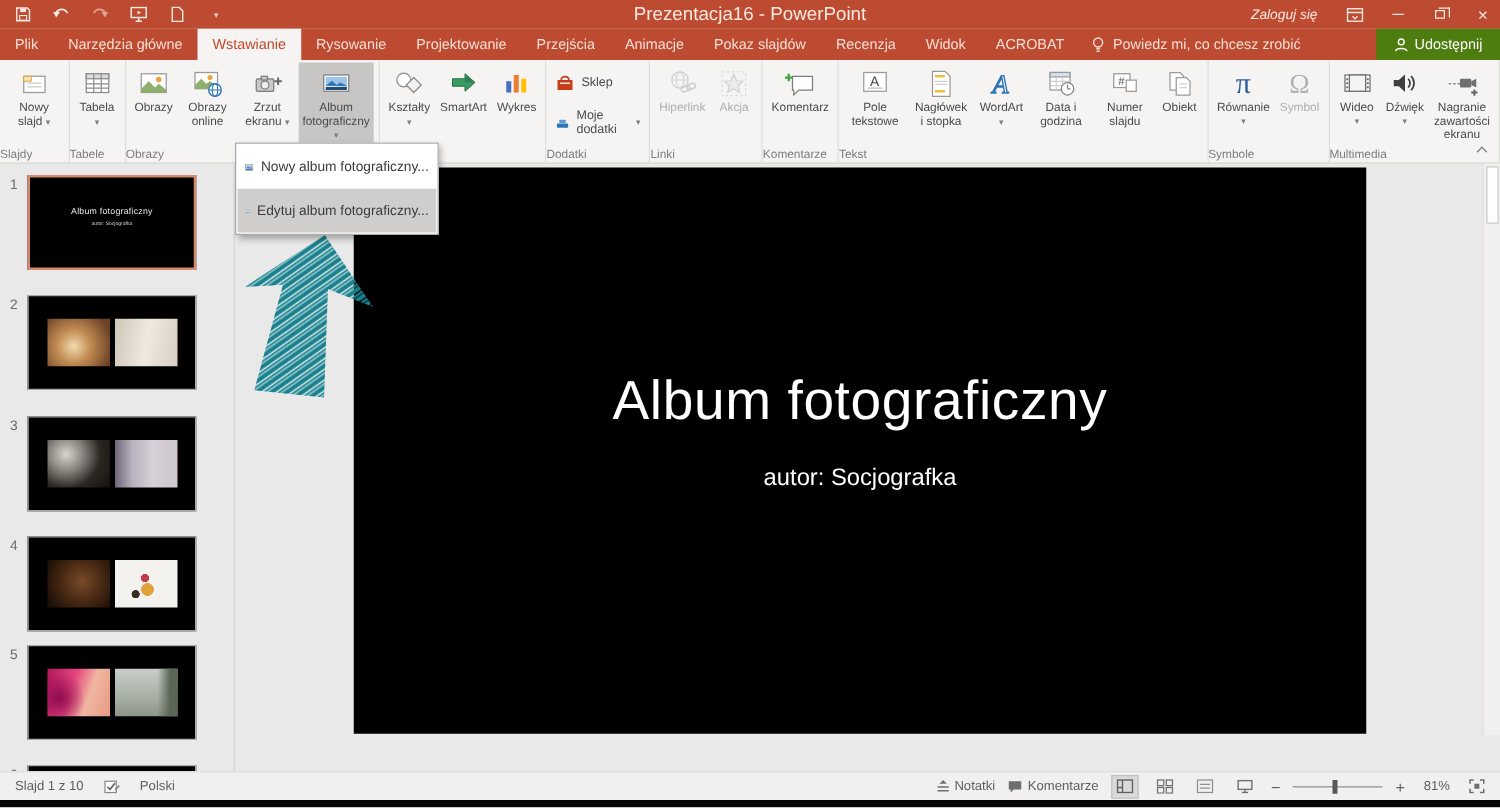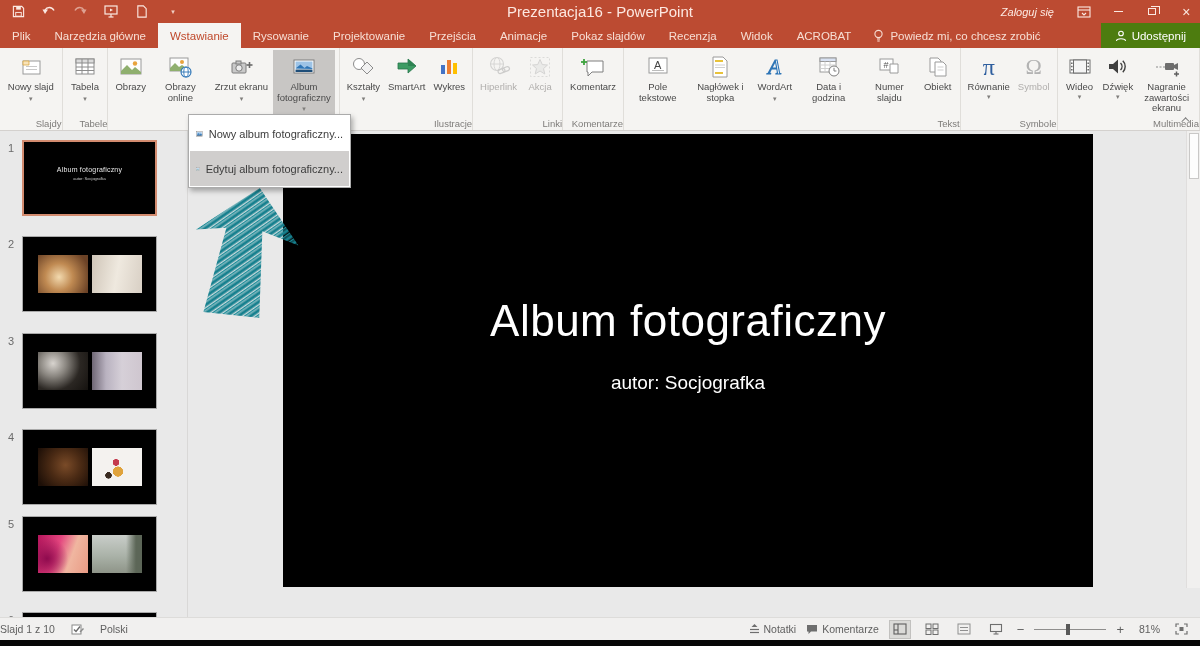--- a/index.html
+++ b/index.html
@@ -21,21 +21,21 @@
   
   #tabrow { position:absolute; top:23px; left:0; right:0; height:25px; background:#bc4b32; display:flex; align-items:stretch; }
   .rtab { padding:0 12px; display:flex; align-items:center; color:#f7ded4; font-size:11.5px; white-space:nowrap; }
   .rtab.active { background:#f5f4f2; color:#c0492c; }
   #tellme { display:flex; align-items:center; gap:6px; color:#f7ded4; font-size:11.5px; padding:0 10px; }
   #share-btn { margin-left:auto; display:flex; align-items:center; gap:5px; background:#4d7c0f; color:#ffffff; font-size:11.5px; padding:0 14px; }
 
   
   #ribbon { position:absolute; top:48px; left:0; right:0; height:83px; background:#f5f4f2; border-bottom:1px solid #d4d1ce; display:flex; align-items:stretch; overflow:hidden; }
   .rgroup { position:relative; display:flex; align-items:flex-start; padding:2px 3px 14px 3px; border-right:1px solid #e0deda; }
-  .glabel { position:absolute; bottom:1px; left:0; right:0; text-align:right; font-size:9.5px; color:#7e7c7a; white-space:nowrap; }
+  .glabel { position:absolute; bottom:1px; left:0; right:0; text-align:left; font-size:9.5px; color:#7e7c7a; white-space:nowrap; }
   .rbtn { display:flex; flex-direction:column; align-items:center; padding:2px 3px; margin:0 1px; color:#444; cursor:default; }
   .rbtn .ricon { width:30px; height:30px; display:flex; align-items:center; justify-content:center; }
   .rlabel { font-size:9.5px; line-height:10.5px; text-align:center; max-width:62px; color:#4a4a4a; }
   .rbtn.pressed { background:#c8c6c4; }
   .rbtn.disabled .rlabel { color:#b0aeac; }
   .rbtn.disabled svg { opacity:.45; }
   .caret { font-size:7px; color:#7f7d7b; }
   .smallstack { display:flex; flex-direction:column; justify-content:flex-start; gap:9px; padding-top:6px; }
   .sbtn { display:flex; align-items:center; gap:5px; font-size:10px; color:#4a4a4a; padding:2px 4px; }
   #ribbon-collapse { position:absolute; right:6px; bottom:4px; width:14px; height:12px; display:flex; align-items:center; justify-content:center; }
@@ -75,21 +75,21 @@
 
   
   #arrow-annotation { position:absolute; left:190px; top:185px; z-index:30; transform:rotate(10deg); }
 
   
   #notes { position:absolute; left:189px; top:588px; width:1011px; height:29px; background:#ecebe9; border-top:1px solid #d5d4d2; display:flex; align-items:center; }
   #notes-text { font-size:11.5px; color:#595959; padding-left:8px; }
 
   
   #statusbar { position:absolute; left:0; top:617px; width:1200px; height:23px; background:#f1f0ef; border-top:1px solid #dddcda; display:flex; align-items:center; font-size:10.5px; color:#5f5f5f; }
-  #status-left { display:flex; align-items:center; gap:16px; padding-left:0; }
+  #status-left { display:flex; align-items:center; gap:16px; padding-left:12px; }
   #status-right { margin-left:auto; display:flex; align-items:center; gap:10px; padding-right:8px; }
   .status-item { display:flex; align-items:center; gap:4px; }
   .viewbtn { width:22px; height:19px; display:flex; align-items:center; justify-content:center; }
   .viewbtn.pressed { background:#dbdad8; border:1px solid #c2c1bf; }
   #zoom-track { position:relative; width:72px; height:1px; background:#8f8e8d; }
   #zoom-thumb { position:absolute; left:32px; top:-5px; width:4px; height:11px; background:#585858; }
   #zoom-pct { min-width:26px; text-align:right; }
   #bottomstrip { position:absolute; left:0; top:640px; width:1200px; height:6px; background:#060606; }
 </style>
 </head>
@@ -291,20 +291,41 @@
               <rect x="5" y="11" width="4" height="9" fill="#4472c4"></rect>
               <rect x="11" y="6" width="4" height="14" fill="#ed7d31"></rect>
               <rect x="17" y="9" width="4" height="11" fill="#ffc000"></rect>
             </svg>
         </span>
         <span class="rlabel">Wykres</span>
       </div>
       <div class="glabel">Ilustracje</div>
     </div>
 
+    <div class="rgroup">
+      <div class="smallstack">
+        <div class="sbtn">
+          <svg width="16" height="16" viewBox="0 0 16 16">
+              <rect x="2" y="6" width="12" height="8" fill="#c43e1c"></rect>
+              <path d="M5 6 C5 2.5, 11 2.5, 11 6" fill="none" stroke="#c43e1c" stroke-width="1.4"></path>
+              <rect x="4" y="8" width="8" height="1.2" fill="#fff" opacity=".85"></rect>
+            </svg>
+          <span>Sklep</span>
+        </div>
+        <div class="sbtn">
+          <svg width="16" height="16" viewBox="0 0 16 16">
+              <rect x="2" y="9" width="12" height="4.5" rx="1" fill="#2e75b6"></rect>
+              <rect x="4.5" y="5" width="7" height="3.5" rx="1" fill="#5b9bd5"></rect>
+            </svg>
+          <span>Moje dodatki</span>
+          <span class="caret">▾</span>
+        </div>
+      </div>
+      <div class="glabel">Dodatki</div>
+    </div>
 
     <div class="rgroup">
       <div class="rbtn disabled">
         <span class="ricon">
           <svg width="26" height="26" viewBox="0 0 26 26">
               <circle cx="11" cy="10" r="6.5" fill="none" stroke="#ababab" stroke-width="1.1"></circle>
               <ellipse cx="11" cy="10" rx="3" ry="6.5" fill="none" stroke="#ababab" stroke-width=".9"></ellipse>
               <line x1="4.5" y1="10" x2="17.5" y2="10" stroke="#ababab" stroke-width=".9"></line>
               <rect x="12" y="15" width="7" height="4" rx="2" fill="none" stroke="#9c9c9c" stroke-width="1.2" transform="rotate(-20 15.5 17)"></rect>
               <rect x="16.5" y="13.2" width="7" height="4" rx="2" fill="none" stroke="#9c9c9c" stroke-width="1.2" transform="rotate(-20 20 15.2)"></rect>

